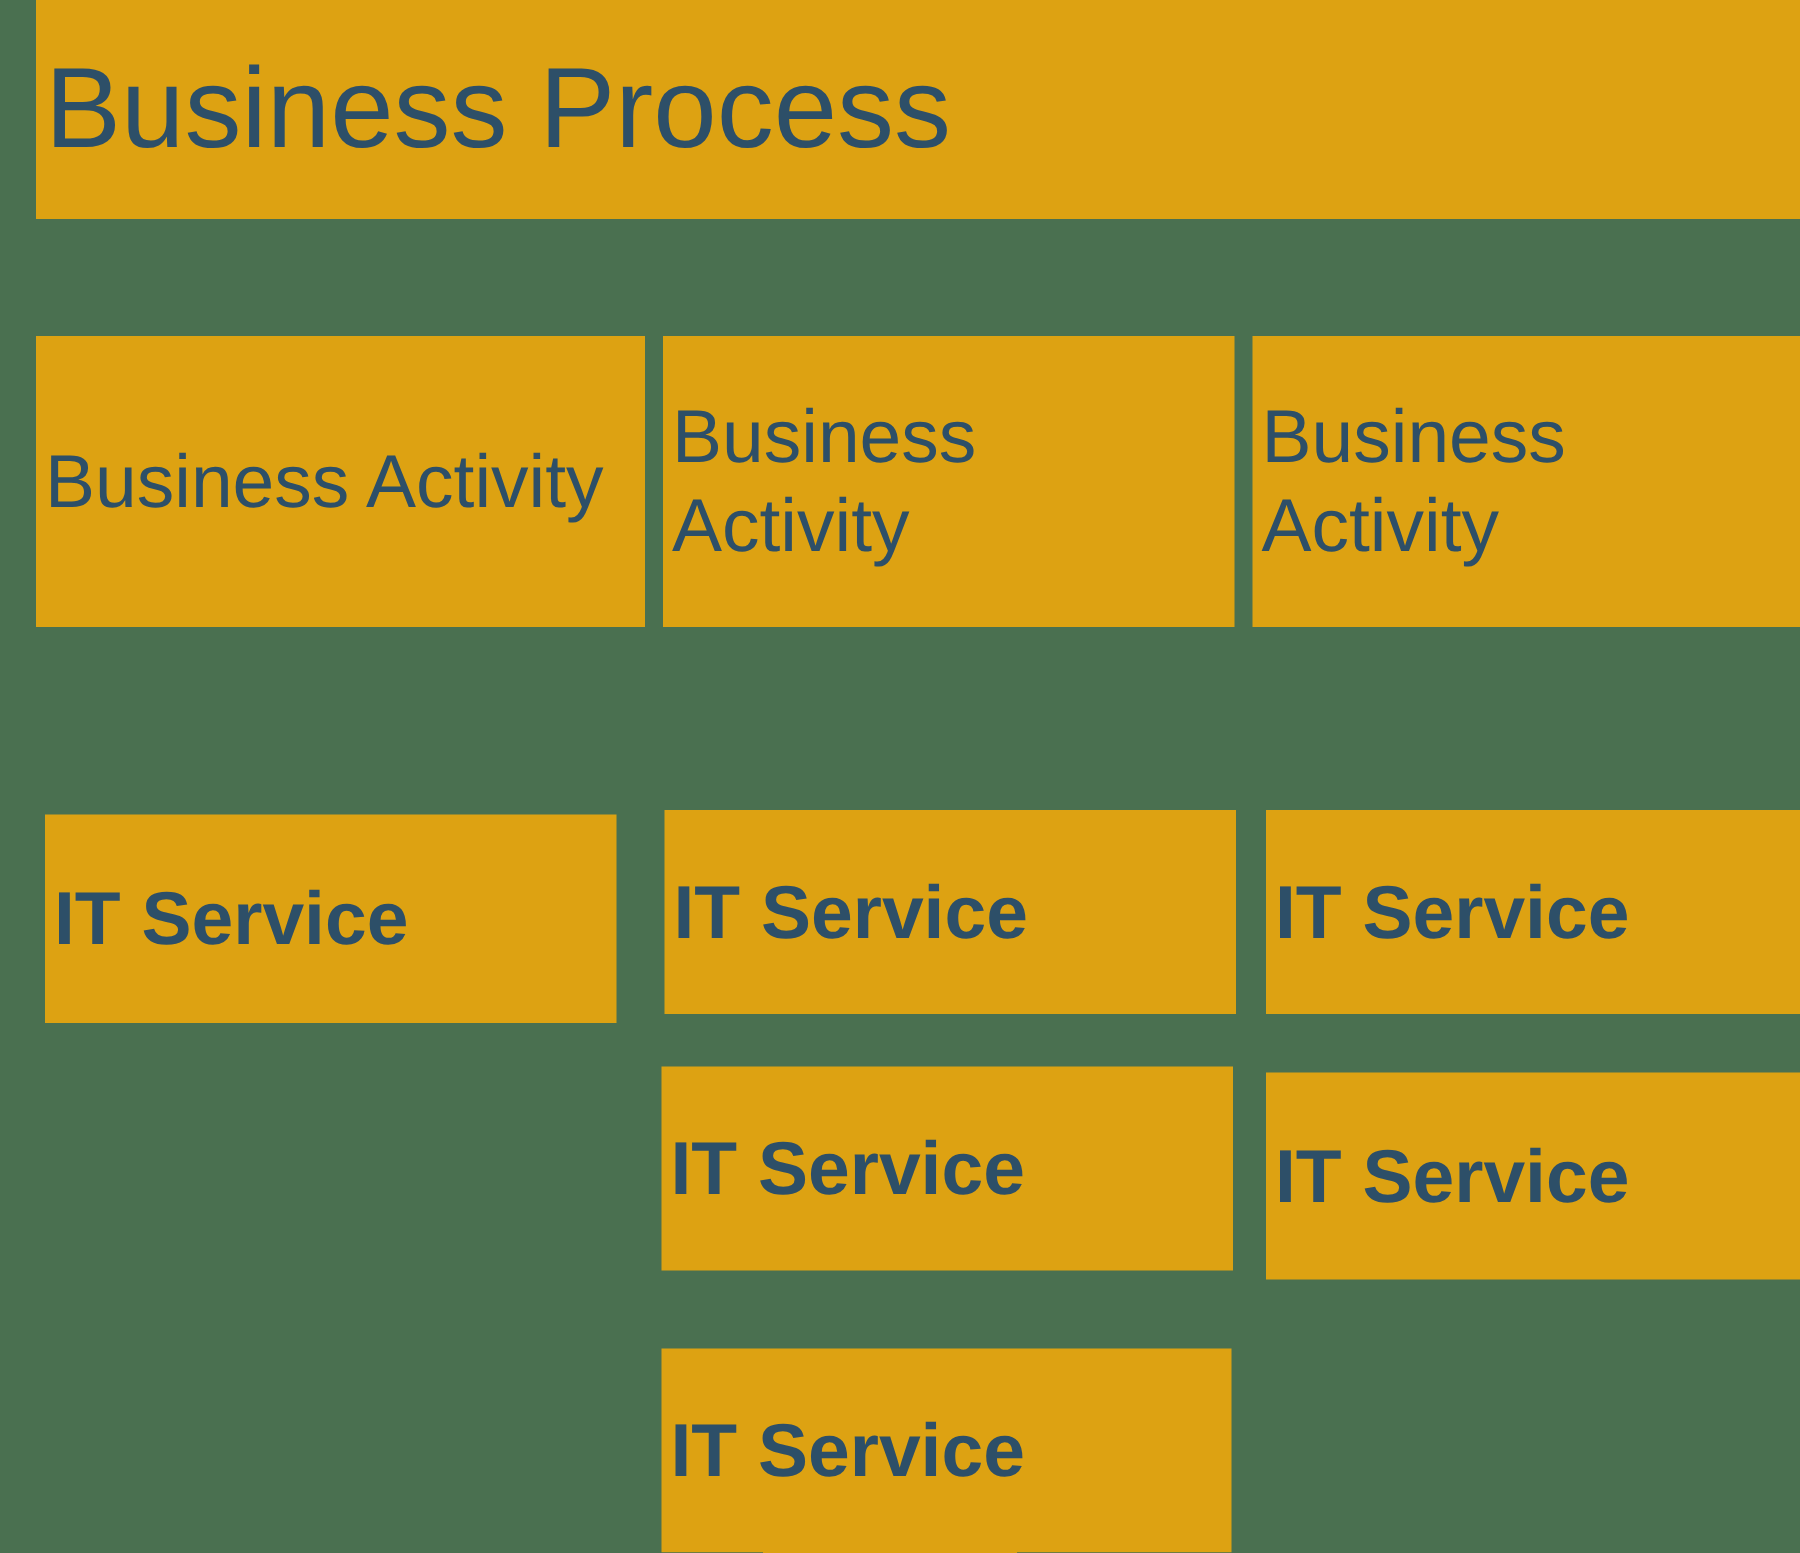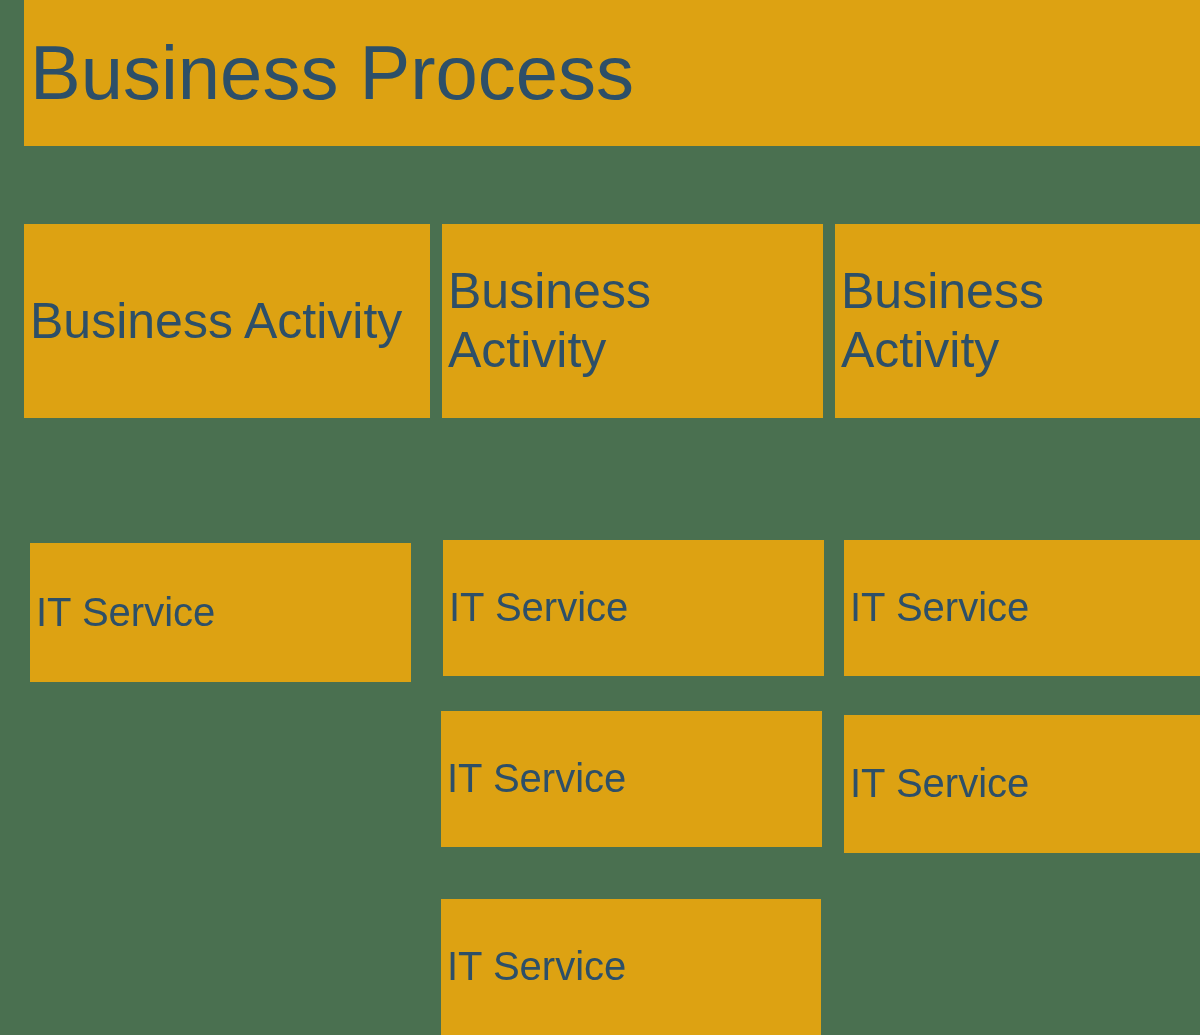--- a/index.html
+++ b/index.html
@@ -56,22 +56,22 @@
     height: 194px;
     font-size: 50px;
     font-weight: 400;
   }
   .activity-1 { left: 0px;   width: 406px; }
   .activity-2 { left: 418px; width: 381px; }
   .activity-3 { left: 811px; width: 381px; }
 
   
   .service-node {
-    font-size: 40px;
-    font-weight: 400;
+    font-size: 50px;
+    font-weight: 700;
   }
   .service-l1 { left: 6px;   top: 543px; width: 381px; height: 139px; }
   .service-m1 { left: 419px; top: 540px; width: 381px; height: 136px; }
   .service-r1 { left: 820px; top: 540px; width: 380px; height: 136px; }
   .service-m2 { left: 417px; top: 711px; width: 381px; height: 136px; }
   .service-r2 { left: 820px; top: 715px; width: 380px; height: 138px; }
   .service-m3 { left: 417px; top: 899px; width: 380px; height: 136px; }
 </style>
 </head>
 <body>

